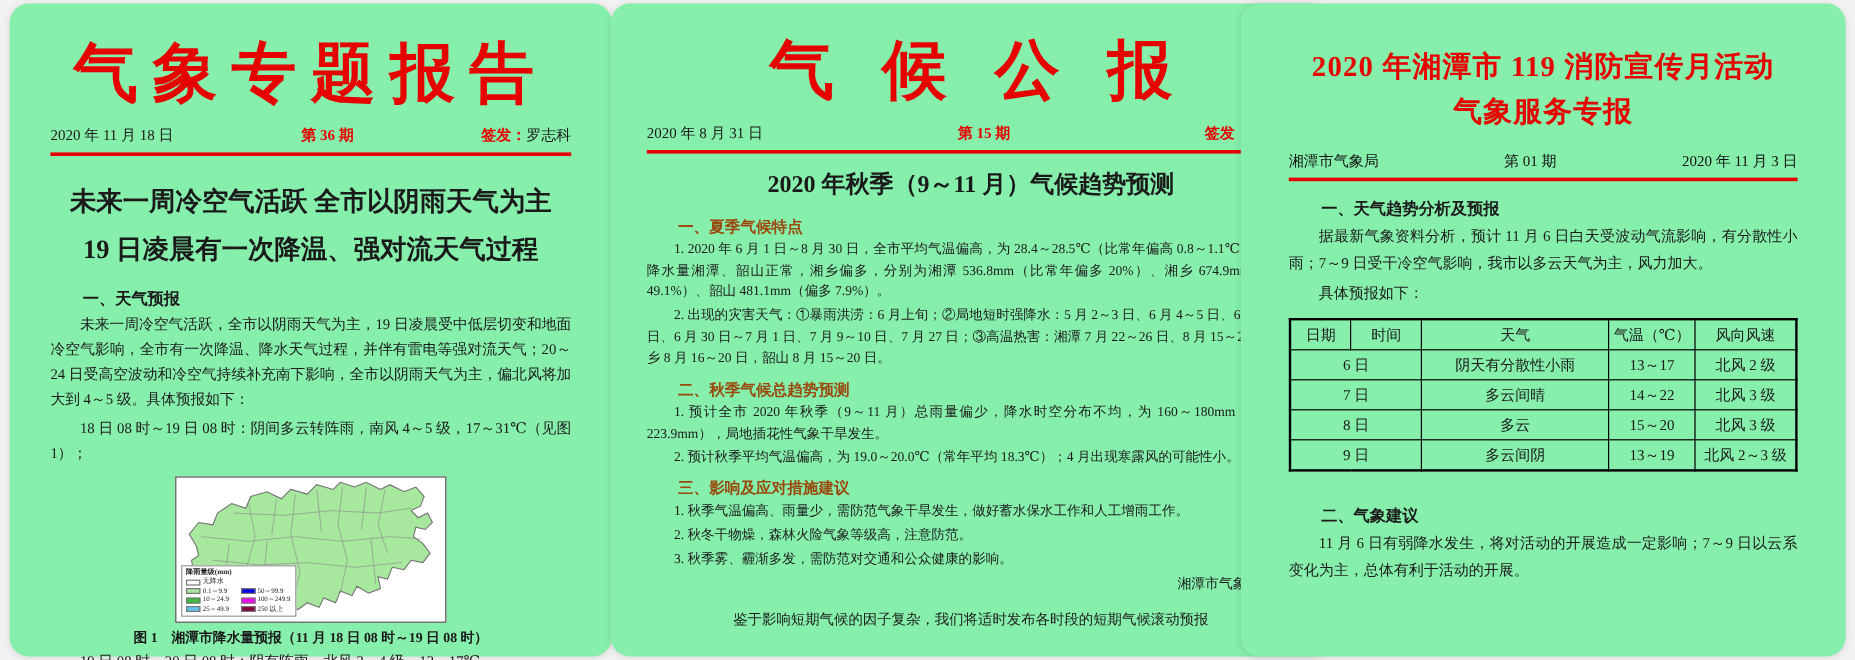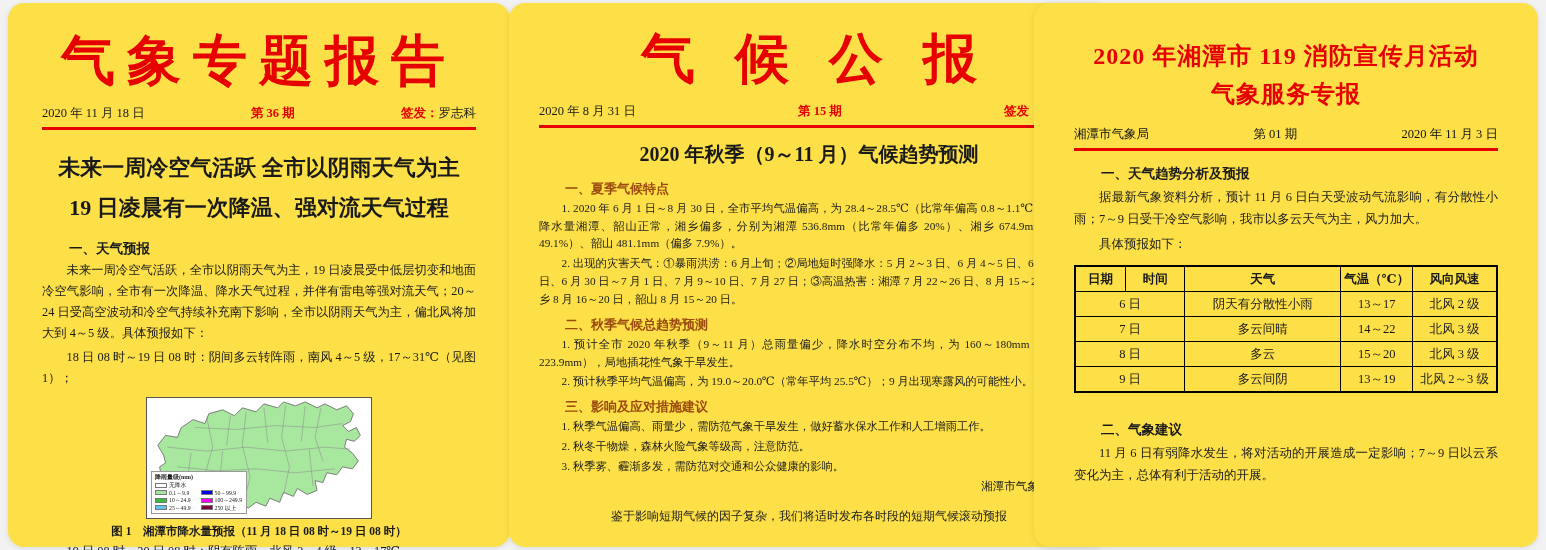--- a/index.html
+++ b/index.html
@@ -1,21 +1,21 @@
 <!DOCTYPE html>
 <html style="--red: #e60000; --brown: #9a4a0f; --map-green: #a7e79e; --page-bg: #f2f2f2;"><head>
 <meta charset="utf-8">
 <style>
   :root{
     --red:#e60000; --brown:#9a4a0f; --map-green:#a7e79e; --page-bg:#f2f2f2; --ink:#1a1a1a;
   }
   *{box-sizing:border-box;margin:0;padding:0;}
   html,body{width:1546px;height:550px;overflow:hidden;}
   body{background:var(--page-bg);font-family:"Liberation Serif","DejaVu Serif",serif;color:var(--ink);position:relative;}
-  .card{position:absolute;top:3px;height:544px;background:#fde047;border-radius:16px;box-shadow:0 1px 6px rgba(0,0,0,.10);}
+  .card{position:absolute;top:3px;height:544px;background:#86efac;border-radius:16px;box-shadow:0 1px 6px rgba(0,0,0,.10);}
   #card1{left:8px;width:502px;padding:0 34px;}
   #card2{left:509px;width:600px;padding:0 30px;}
   #card3{left:1034px;width:504px;padding:0 40px;}
 
   .big-title{color:var(--red);font-weight:bold;text-align:center;font-size:54px;line-height:1.05;}
   #card1 .big-title{margin-top:30px;letter-spacing:12px;}
   #card2 .big-title{margin-top:28px;letter-spacing:40px;padding-left:40px;}
 
   .meta-row{display:flex;justify-content:space-between;align-items:baseline;font-size:12.5px;margin-top:15px;}
   .meta-issue{color:var(--red);font-weight:bold;}
@@ -43,21 +43,21 @@
 
   .signoff{text-align:right;padding-right:2.5em;font-size:11.5px;margin-top:3px;}
   .footer{margin-top:14px;text-align:center;}
   .footer .f1{font-size:12px;}
 
   
   #card3 .big-title{font-size:24px;letter-spacing:1px;line-height:1.6;margin-top:34px;}
   #card3 .meta-row{color:#111;font-weight:normal;margin-top:12px;}
   .fc-table{width:100%;border-collapse:collapse;margin-top:9px;font-size:12.5px;text-align:center;border:2px solid #000;}
   .fc-table th,.fc-table td{border:1px solid #000;padding:3px 2px;line-height:1.45;}
-  .fc-table th{font-weight:bold;}
+  .fc-table th{font-weight:normal;}
   .col-date{width:12%;} .col-time{width:14%;} .col-wx{width:37%;} .col-temp{width:17%;} .col-wind{width:20%;}
 </style>
 </head>
 <body>
 
 <div class="card" id="card1">
   <div class="big-title">气象专题报告</div>
   <div class="meta-row">
     <span class="meta-date">2020 年 11 月 18 日</span>
     <span class="meta-issue">第 36 期</span>
@@ -135,21 +135,21 @@
   </div>
   <div class="red-rule"></div>
   <div class="headline" style="font-size:20px;margin-top:8px;">2020 年秋季（9～11 月）气候趋势预测</div>
 
   <div class="sec-head brown">一、夏季气候特点</div>
   <p class="para">1. 2020 年 6 月 1 日～8 月 30 日，全市平均气温偏高，为 28.4～28.5℃（比常年偏高 0.8～1.1℃）；全市降水量湘潭、韶山正常，湘乡偏多，分别为湘潭 536.8mm（比常年偏多 20%）、湘乡 674.9mm（偏多 49.1%）、韶山 481.1mm（偏多 7.9%）。</p>
   <p class="para">2. 出现的灾害天气：①暴雨洪涝：6 月上旬；②局地短时强降水：5 月 2～3 日、6 月 4～5 日、6 月 9～10 日、6 月 30 日～7 月 1 日、7 月 9～10 日、7 月 27 日；③高温热害：湘潭 7 月 22～26 日、8 月 15～21 日，湘乡 8 月 16～20 日，韶山 8 月 15～20 日。</p>
 
   <div class="sec-head brown">二、秋季气候总趋势预测</div>
   <p class="para">1. 预计全市 2020 年秋季（9～11 月）总雨量偏少，降水时空分布不均，为 160～180mm（常年为 223.9mm），局地插花性气象干旱发生。</p>
-  <p class="para">2. 预计秋季平均气温偏高，为 19.0～20.0℃（常年平均 25.5℃）；9 月出现寒露风的可能性小。</p>
+  <p class="para">2. 预计秋季平均气温偏高，为 19.0～20.0℃（常年平均 18.3℃）；4 月出现寒露风的可能性小。</p>
 
   <div class="sec-head brown">三、影响及应对措施建议</div>
   <p class="para">1. 秋季气温偏高、雨量少，需防范气象干旱发生，做好蓄水保水工作和人工增雨工作。</p>
   <p class="para">2. 秋冬干物燥，森林火险气象等级高，注意防范。</p>
   <p class="para">3. 秋季雾、霾渐多发，需防范对交通和公众健康的影响。</p>
 
   <div class="signoff">湘潭市气象台</div>
   <div class="footer">
     <div class="f1">鉴于影响短期气候的因子复杂，我们将适时发布各时段的短期气候滚动预报</div>
 

